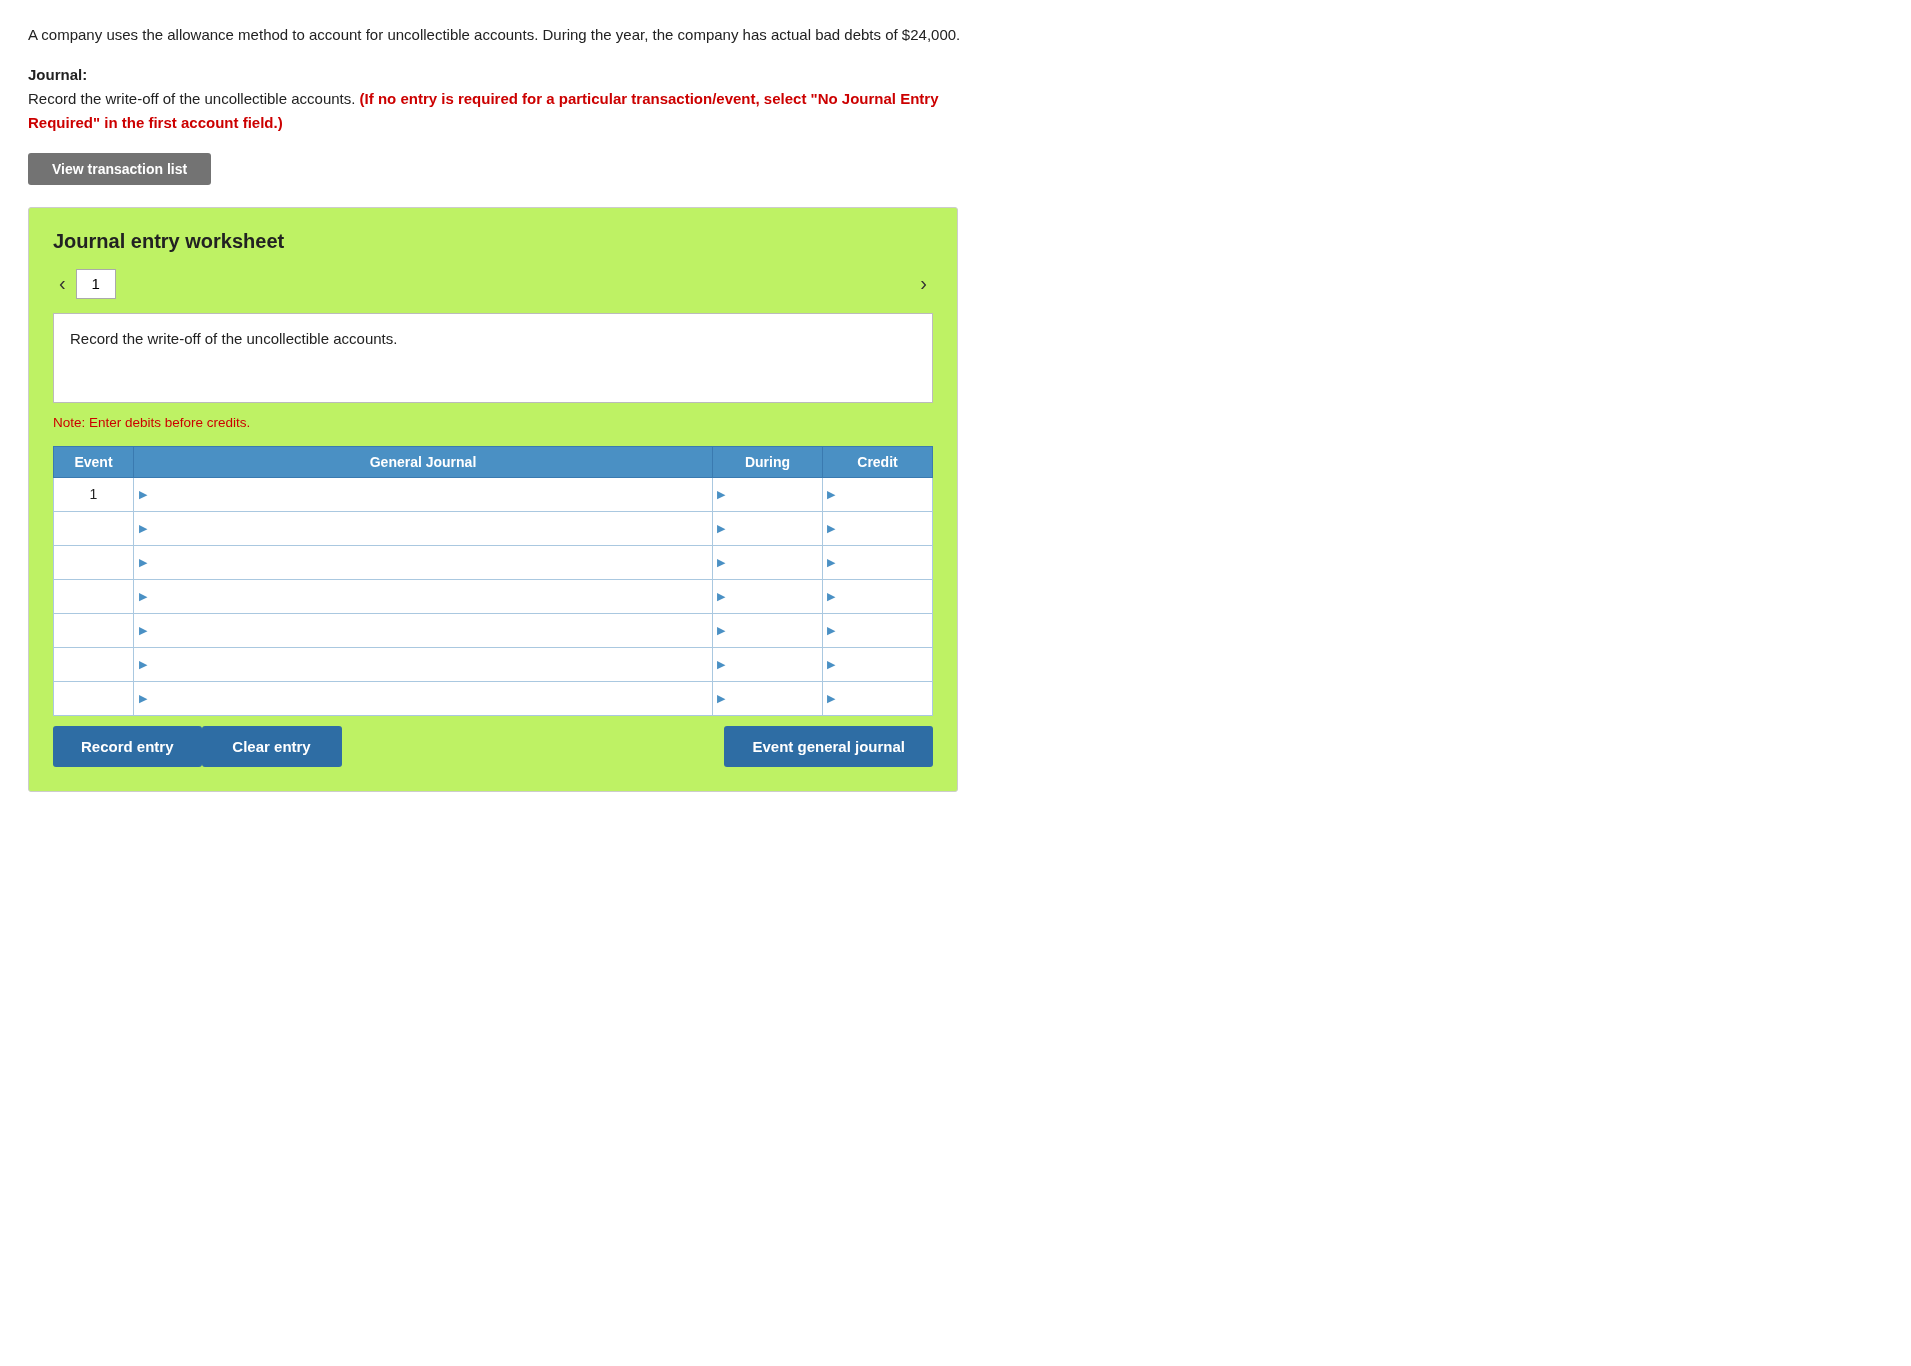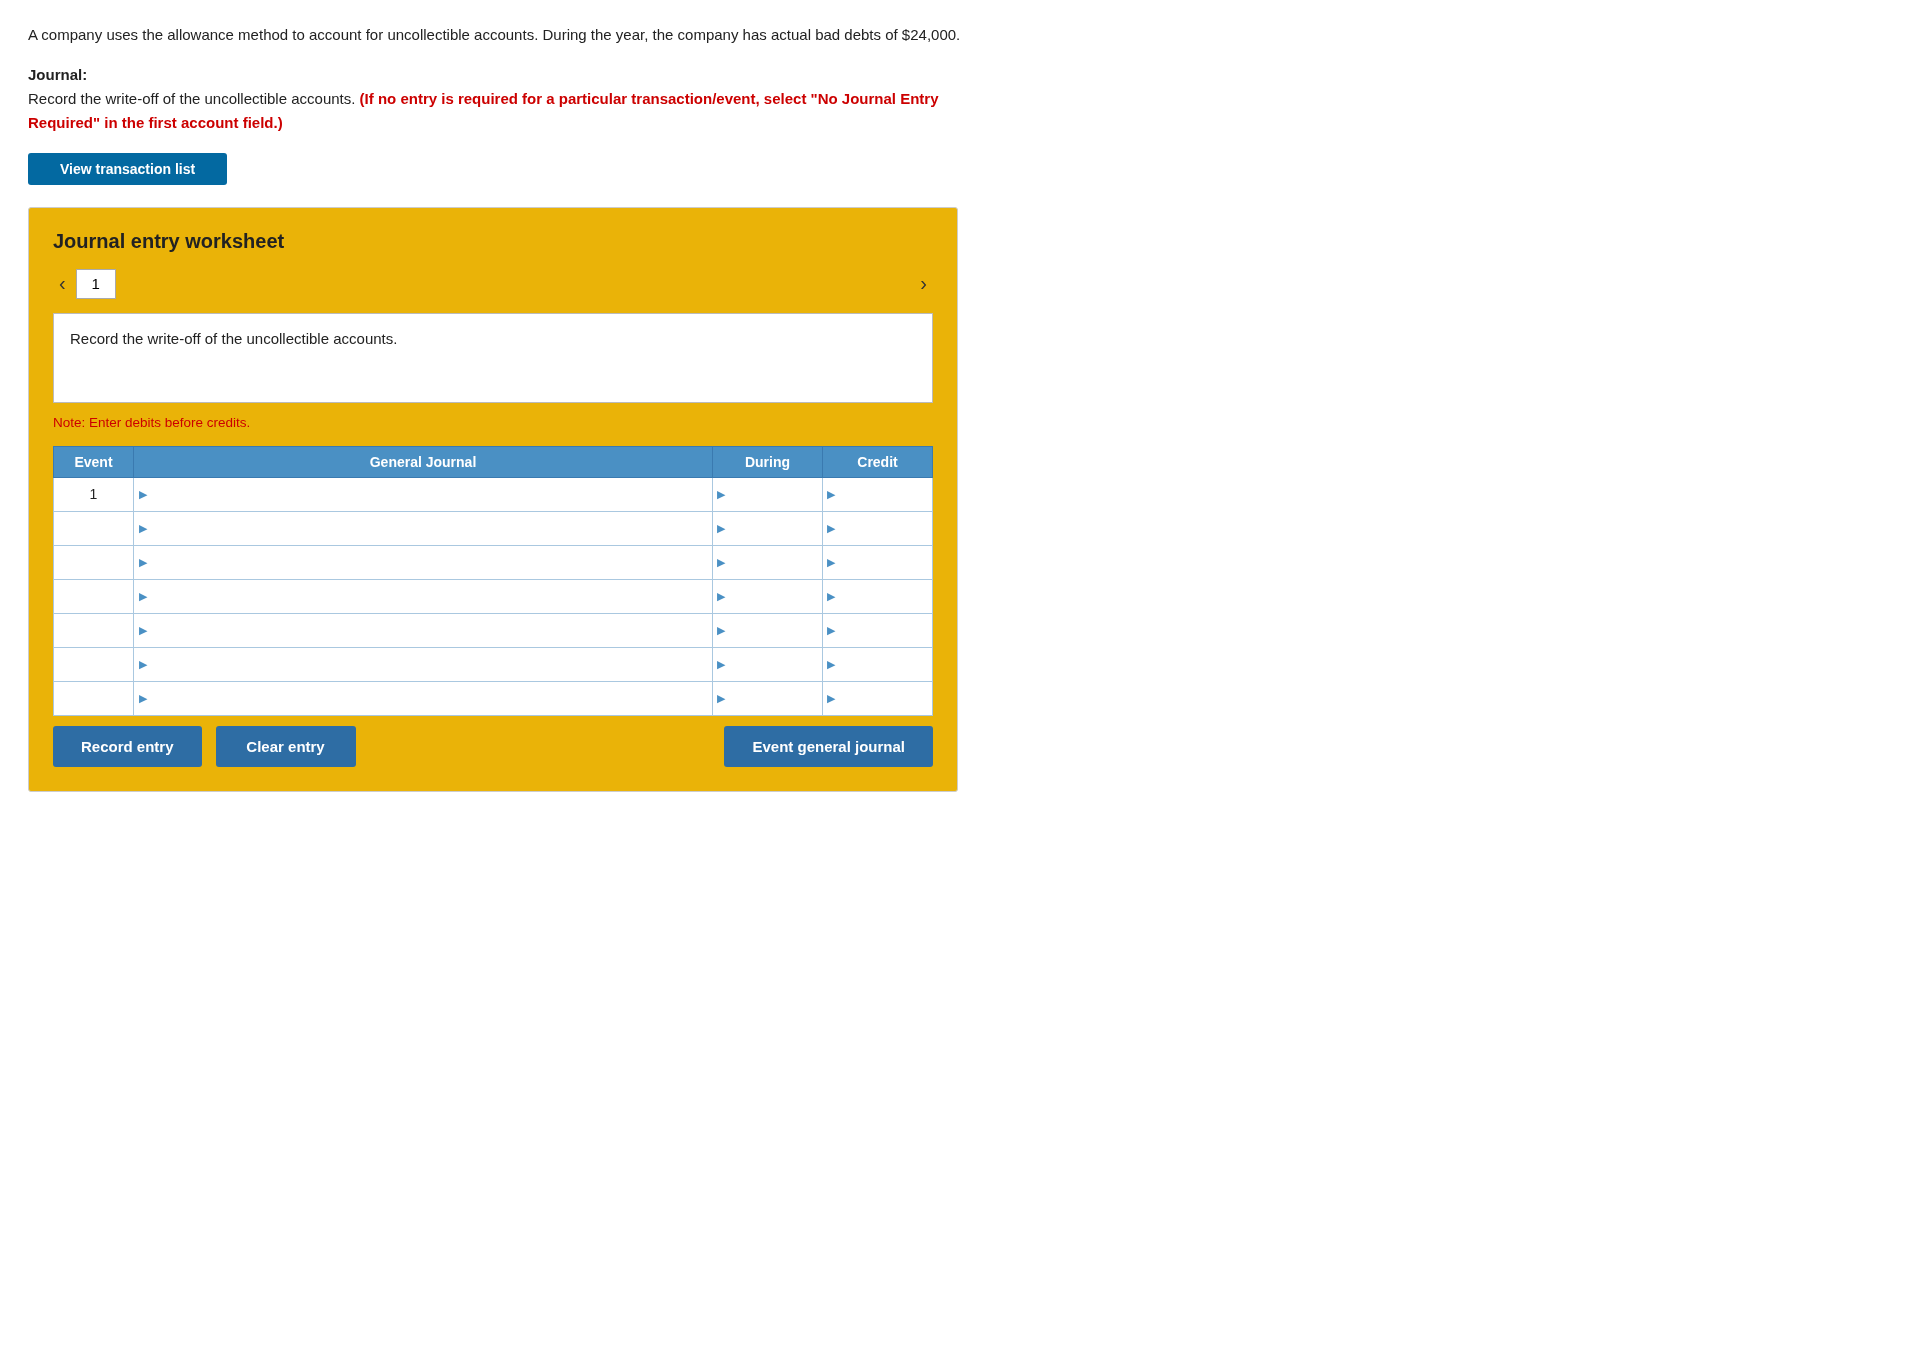--- a/index.html
+++ b/index.html
@@ -21,33 +21,33 @@
       line-height: 1.6;
     }
     .required-label {
       font-weight: bold;
     }
     .required-note {
       color: #cc0000;
       font-weight: bold;
     }
     .view-transaction-btn {
-      background-color: #0369a1;
+      background-color: #737373;
       color: #fff;
       border: none;
-      padding: 8px 32px;
+      padding: 8px 24px;
       font-size: 14px;
       font-weight: bold;
       cursor: pointer;
       border-radius: 3px;
       margin-bottom: 22px;
     }
 
     .worksheet-container {
-      background: #eab308;
+      background: #bef264;
       border: 1px solid #ccc;
       border-radius: 3px;
       padding: 22px 24px 24px 24px;
       max-width: 930px;
     }
     .worksheet-title {
       font-size: 20px;
       font-weight: bold;
       margin-bottom: 16px;
     }
@@ -155,21 +155,20 @@
       font-size: 11px;
       position: absolute;
       left: 4px;
       top: 50%;
       transform: translateY(-50%);
     }
 
     
     .buttons-row {
       display: flex;
-      gap: 14px;
       align-items: center;
     }
     .action-btn {
       background-color: #2e6da4;
       color: #fff;
       border: none;
       padding: 12px 28px;
       font-size: 15px;
       font-weight: bold;
       cursor: pointer;

